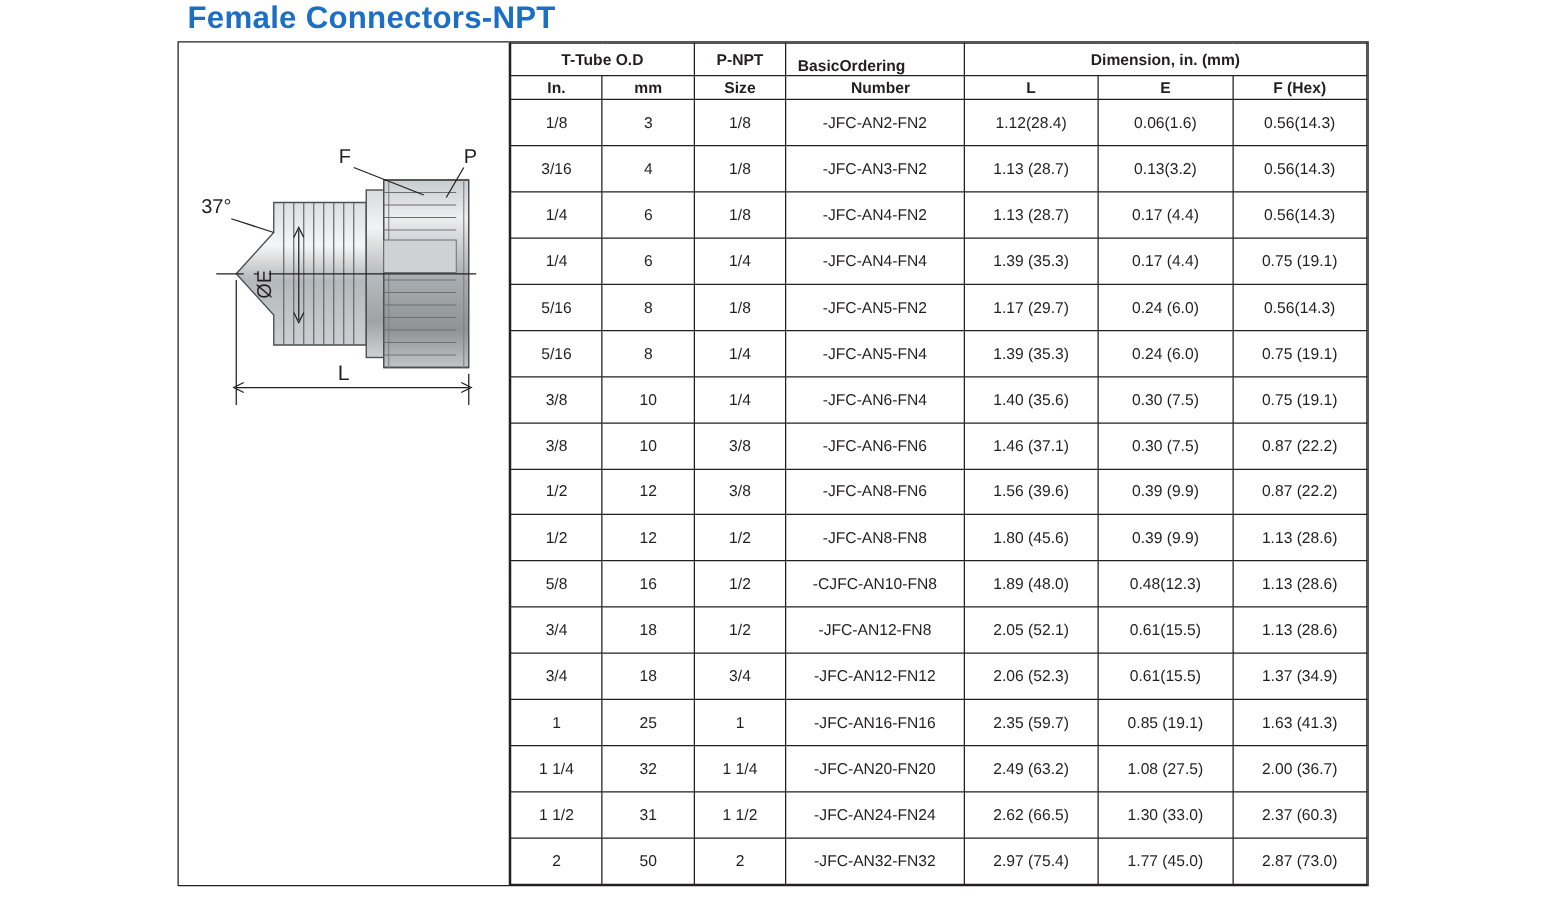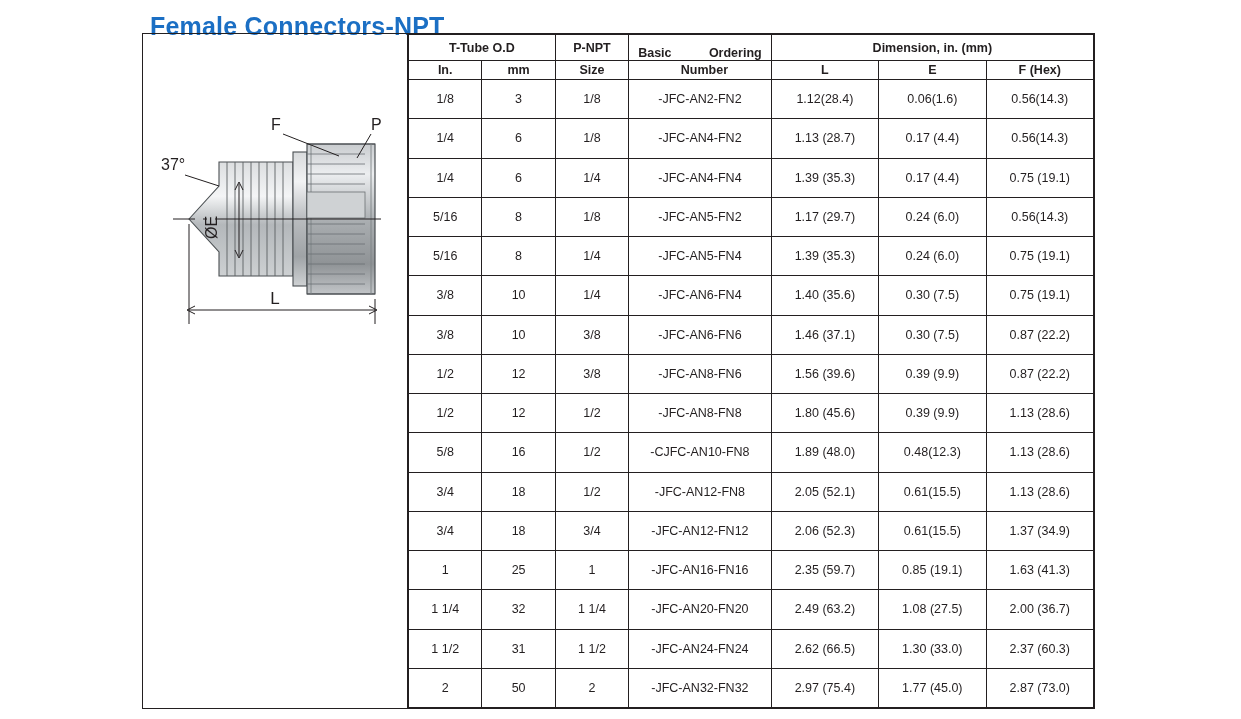--- a/index.html
+++ b/index.html
@@ -10,21 +10,21 @@
   body {
     width: 1241px;
     height: 719px;
     font-family: "Liberation Sans", sans-serif;
     position: relative;
     overflow: hidden;
   }
   #page-title {
     position: absolute;
     left: 150px;
-    top: 12px;
+    top: 0;
     font-size: 25px;
     font-weight: bold;
     color: #1b6fc4;
     letter-spacing: 0.2px;
   }
   #content {
     position: absolute;
     left: 142px;
     top: 33px;
     width: 953px;
@@ -69,21 +69,21 @@
   th.no-left-border, td.no-left-border { border-left: none; }
   .col-t-in   { width: 69px; }
   .col-t-mm   { width: 69px; }
   .col-pnpt   { width: 69px; }
   .col-basic  { width: 134px; }
   .col-l      { width: 101px; }
   .col-e      { width: 101px; }
   .col-f      { width: 101px; }
   .basic-head {
     display: flex;
-    justify-content: space-between;
+    justify-content: flex-start;
     padding: 0 9px;
     box-sizing: border-box;
     margin-top: 11px;
   }
   .basic-head-line2 {
     text-align: center;
     padding-left: 9px;
     box-sizing: border-box;
   }
 </style>
@@ -232,20 +232,29 @@
         <tr>
           <td class="no-left-border">1/8</td>
           <td>3</td>
           <td>1/8</td>
           <td>-JFC-AN2-FN2</td>
           <td>1.12(28.4)</td>
           <td>0.06(1.6)</td>
           <td>0.56(14.3)</td>
         </tr>
         <tr>
+          <td class="no-left-border">3/16</td>
+          <td>4</td>
+          <td>1/8</td>
+          <td>-JFC-AN3-FN2</td>
+          <td>1.13 (28.7)</td>
+          <td>0.13(3.2)</td>
+          <td>0.56(14.3)</td>
+        </tr>
+        <tr>
           <td class="no-left-border">1/4</td>
           <td>6</td>
           <td>1/8</td>
           <td>-JFC-AN4-FN2</td>
           <td>1.13 (28.7)</td>
           <td>0.17 (4.4)</td>
           <td>0.56(14.3)</td>
         </tr>
         <tr>
           <td class="no-left-border">1/4</td>

